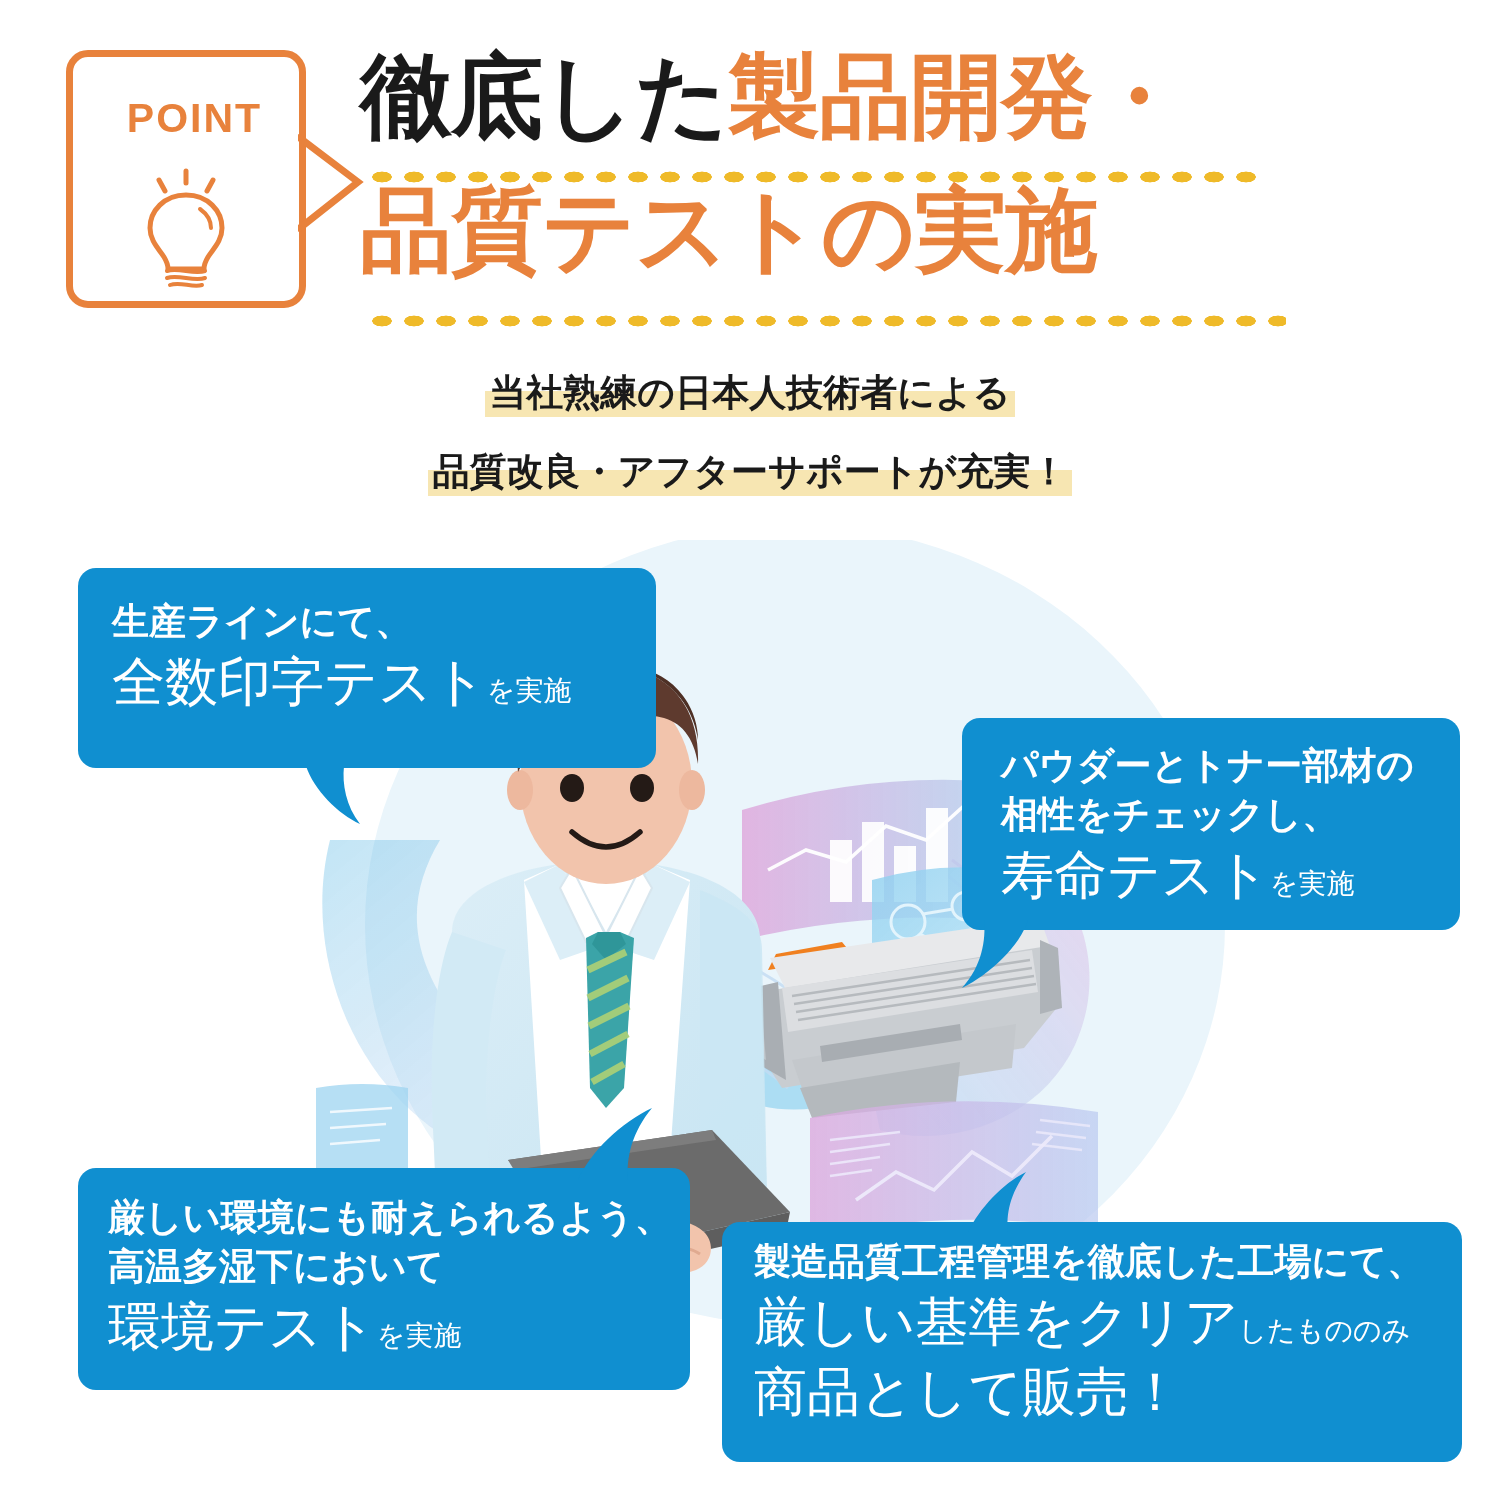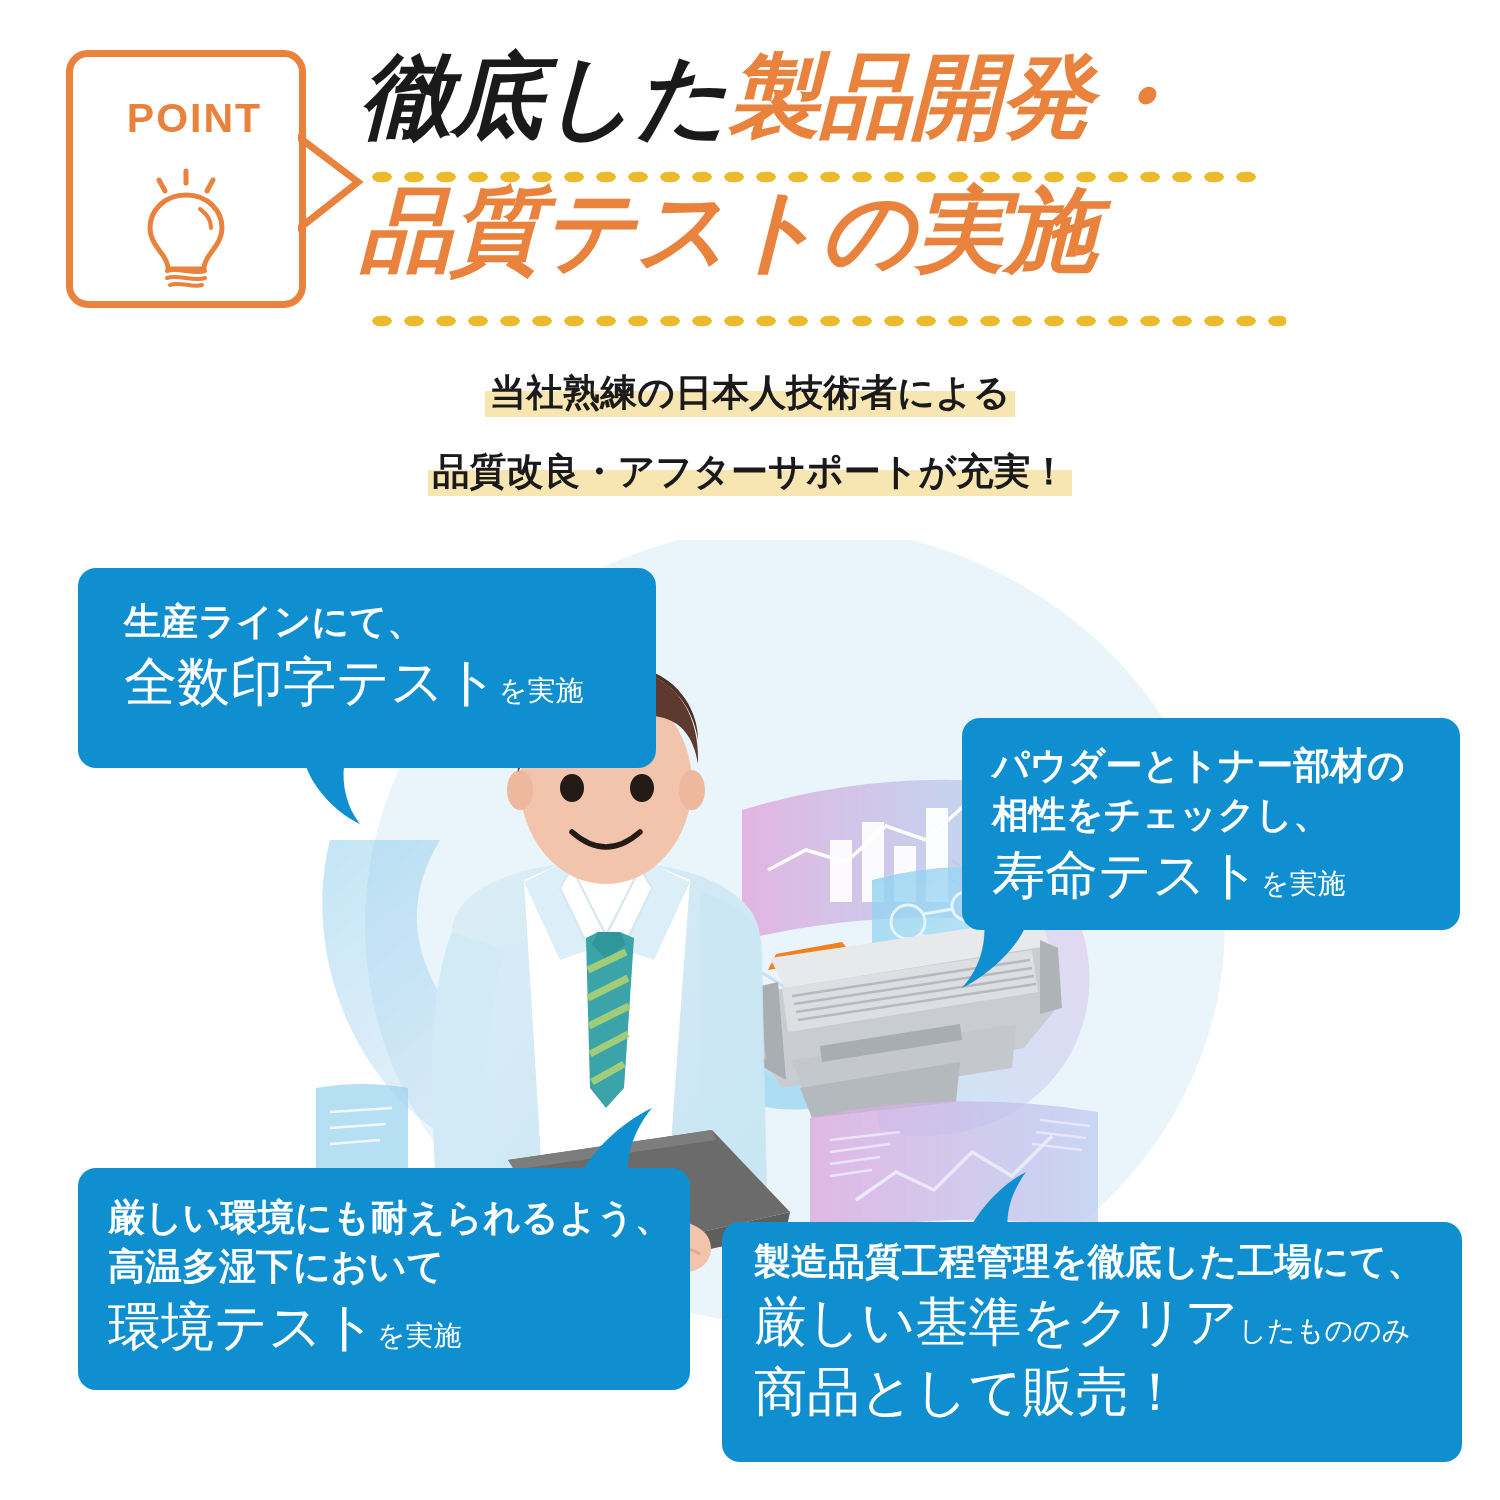--- a/index.html
+++ b/index.html
@@ -50,21 +50,20 @@
     left: 360px; top: 48px;
     width: 1100px;
   }
   .head-line {
     position: relative;
     font-size: 92px;
     font-weight: bold;
     line-height: 1.05;
     letter-spacing: -1px;
     white-space: nowrap;
-    font-style: italic;
   }
   .head-line.l1 { height: 112px; }
   .head-line.l2 { height: 112px; margin-top: 22px; }
   .hl-black { color: #1A1A1A; }
   .hl-orange { color: #E8823C; }
   .dot-rule {
     position: absolute;
     height: 18px;
     background-image: radial-gradient(#EFBA29 42%, rgba(0,0,0,0) 44%);
     background-size: 32px 18px;
@@ -117,21 +116,21 @@
     color: #fff;
     z-index: 8;
   }
   .bubble-text { padding: 30px 34px 26px 34px; }
   .b-line { line-height: 1.32; white-space: nowrap; }
   .b-reg { font-size: 37px; font-weight: 600; }
   .b-big { font-size: 53px; font-weight: normal; }
   .b-small { font-size: 28px; font-weight: 400; }
   .tail { position: absolute; }
 
-  #bubble-print { left: 78px; top: 568px; width: 578px; height: 200px; padding-left: 12px; }
+  #bubble-print { left: 78px; top: 568px; width: 578px; height: 200px; }
   #bubble-life  { left: 962px; top: 718px; width: 498px; height: 212px; }
   #bubble-env   { left: 42px;  top: 1168px; width: 612px; height: 222px; margin-left: 36px; }
   #bubble-factory { left: 722px; top: 1222px; width: 740px; height: 240px; }
 </style>
 </head>
 <body>
 
 <div id="point-badge">
   <div id="point-badge-label">POINT</div>
   <div id="point-bulb">
@@ -379,21 +378,21 @@
     <div class="b-line">
       <span class="b-big">全数印字テスト</span><span class="b-small">を実施</span>
     </div>
   </div>
   <svg class="tail" style="left:222px; top:196px;" width="90" height="70" viewBox="0 0 90 70">
     <path d="M6 2 C14 26 38 50 60 60 C46 42 42 20 44 2 Z" fill="#108FD0"></path>
   </svg>
 </div>
 
 <div class="bubble" id="bubble-life">
-  <div class="bubble-text" style="padding:24px 30px 20px 30px;">
+  <div class="bubble-text" style="padding:24px 30px 20px 30px;margin-left:9px;">
     <div class="b-line b-reg">パウダーとトナー部材の</div>
     <div class="b-line b-reg">相性をチェックし、</div>
     <div class="b-line">
       <span class="b-big">寿命テスト</span><span class="b-small">を実施</span>
     </div>
   </div>
   <svg class="tail" style="left:-38px; top:200px;" width="110" height="80" viewBox="0 0 110 80">
     <path d="M104 2 C96 28 66 56 38 70 C58 48 62 22 60 2 Z" fill="#108FD0"></path>
   </svg>
 </div>

